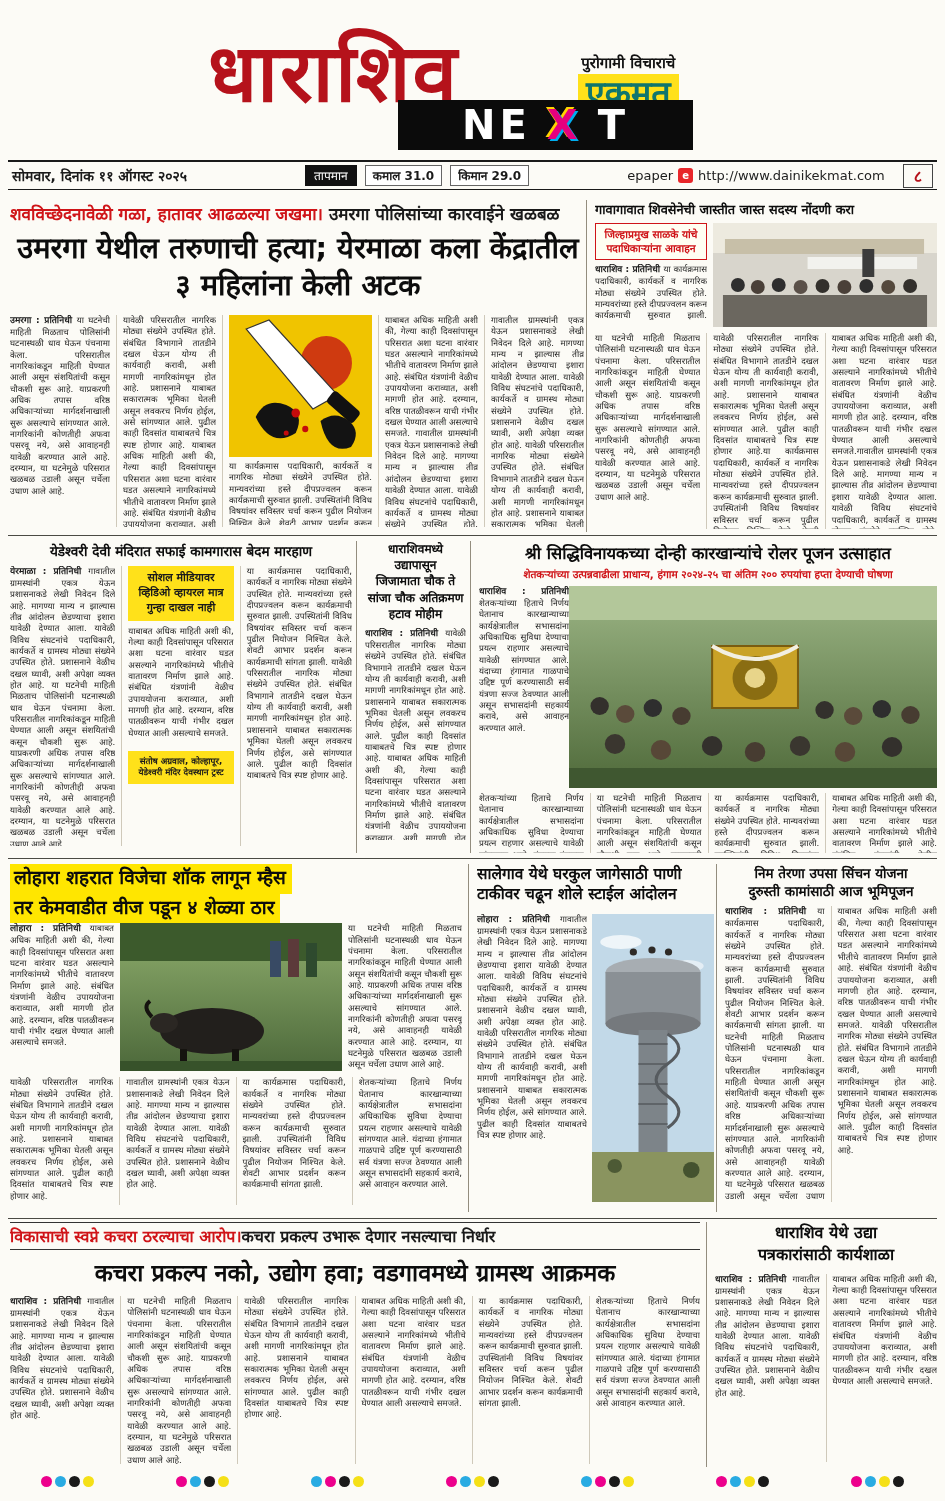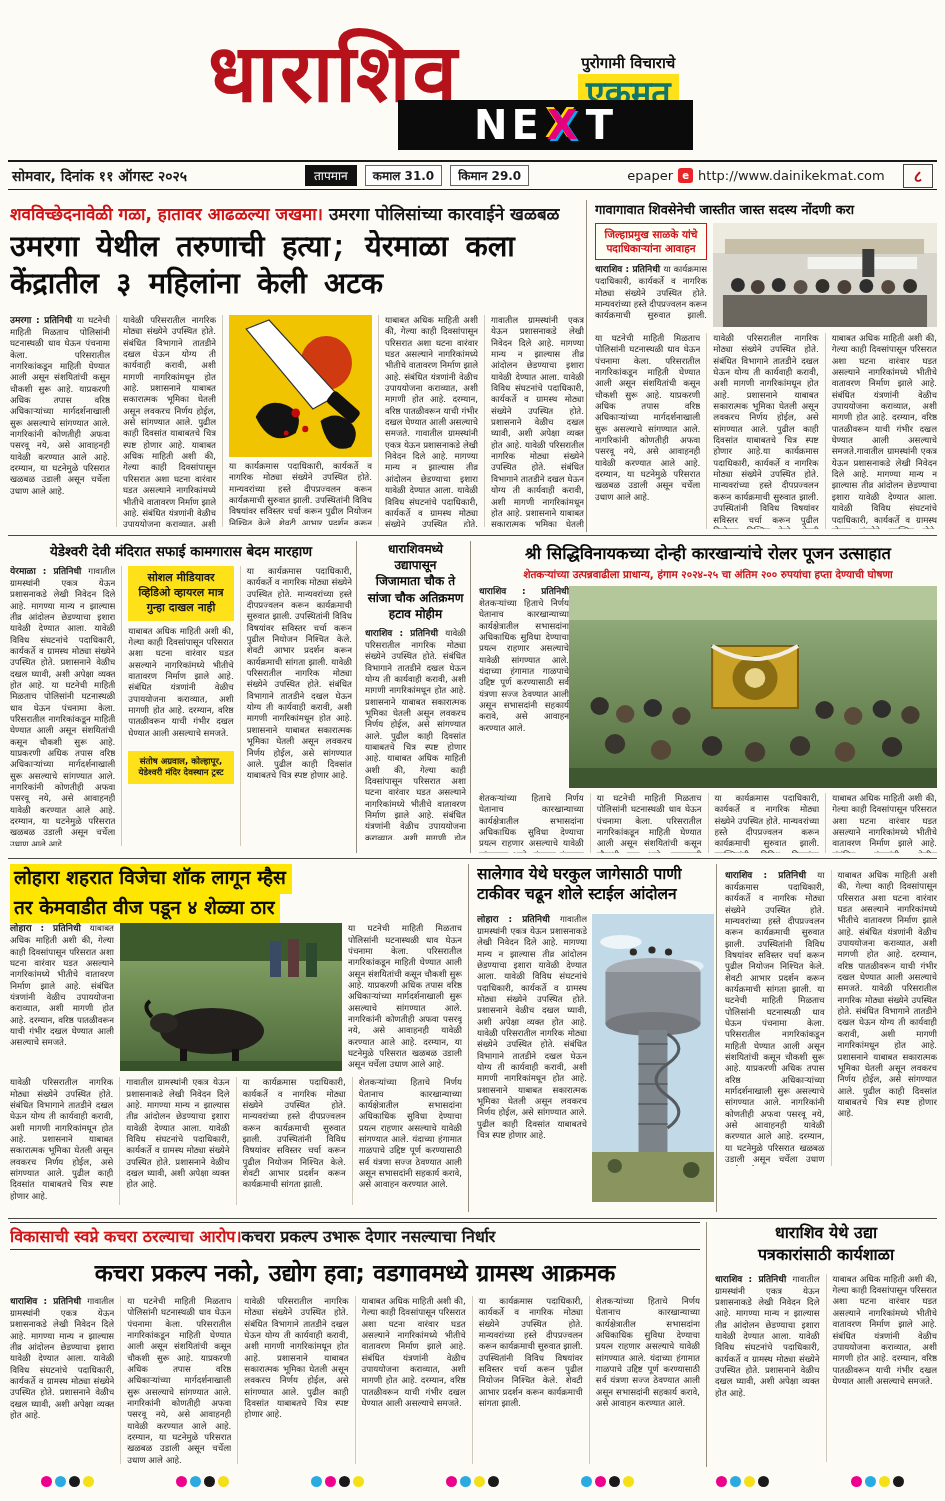--- a/index.html
+++ b/index.html
@@ -6,21 +6,21 @@
   html,body { background:#e8e6df; }
   body { font-family:"DejaVu Sans", sans-serif; }
   .page { position:relative; width:945px; height:1501px; margin:0 auto; background:#fcfbf6; overflow:hidden; color:#1a1a1a; }
   .abs { position:absolute; }
 
   
   .mast-title { position:absolute; left:208px; top:30px; font-size:80px; line-height:1.1; font-weight:bold; color:#b5121b; letter-spacing:2px; }
   .mast-tag { position:absolute; left:578px; top:52px; text-align:center; }
   .mast-tag .t1 { font-size:15px; font-weight:bold; color:#111; }
   .mast-tag .t2 { display:inline-block; margin-top:2px; font-size:34px; font-weight:bold; color:#0f766e; background:#ffe11a; padding:0 8px; line-height:1.15; }
-  .next-logo { position:absolute; left:398px; top:100px; width:295px; height:50px; background:#0b0b0b; display:flex; align-items:center; justify-content:center; gap:4px; }
+  .next-logo { position:absolute; left:398px; top:100px; width:295px; height:50px; background:#0b0b0b; display:flex; align-items:center; justify-content:center; gap:16px; }
   .next-logo span { font-size:40px; font-weight:bold; color:#fff; letter-spacing:4px; line-height:1; }
   .next-logo .nx { color:#e6007e; text-shadow:2px 2px 0 #00aef0, -2px -2px 0 #ffd400; }
 
   
   .dateline { position:absolute; left:8px; top:160px; width:929px; height:30px; border-top:2px solid #1a1a1a; border-bottom:1.5px solid #1a1a1a; display:flex; align-items:center; gap:8px; font-size:13px; padding:0 4px; }
   .dl-date { font-weight:bold; font-size:14px; }
   .dl-temp-label { background:#111; color:#fff; padding:2px 9px; font-size:12px; margin-left:110px; }
   .dl-box { border:1px solid #666; padding:1px 7px; font-weight:bold; font-size:12px; background:#fff; }
   .dl-epaper { margin-left:auto; display:flex; align-items:center; gap:5px; font-size:13px; }
   .epaper-icon { display:inline-block; width:15px; height:15px; background:#e8262a; border-radius:3px; color:#fff; font-size:10px; font-weight:bold; text-align:center; line-height:15px; }
@@ -32,21 +32,21 @@
   .byline { font-weight:bold; font-size:9px; }
   .cols { display:flex; gap:6px; }
   .cols > * { flex:1; }
   .cols > * + * { border-left:1px solid #cfc9ba; padding-left:6px; }
   .panel-sep { border-left:1px solid #938d7e; padding-left:8px; }
   .hrule { position:absolute; left:8px; width:929px; border-top:1.5px solid #4a4a44; }
 
   
   .strip-head { position:absolute; left:10px; top:202px; width:576px; font-size:17px; font-weight:bold; white-space:nowrap; overflow:hidden; }
   .strip-head .red { color:#cf1418; }
-  .main-head { font-size:29px; font-weight:bold; text-align:left; line-height:1.28; color:#0c0c0c;font-family:Liberation Mono, monospace; }
+  .main-head { font-size:29px; font-weight:bold; text-align:center; line-height:1.28; color:#0c0c0c; }
   .sec-head { font-weight:bold; color:#0c0c0c; }
   .kicker-box { border:1.5px solid #cf1418; color:#cf1418; font-weight:bold; font-size:10.5px; text-align:center; padding:4px 3px; line-height:1.3; background:#fffef2; }
   .yellow-box { background:#ffe11a; font-weight:bold; text-align:center; padding:5px 4px; line-height:1.35; }
   .yellow-head span { background:#ffe600; display:inline-block; padding:1px 6px 3px 4px; }
   .red-sub { color:#cf1418; font-weight:bold; text-align:center; white-space:nowrap; overflow:hidden; }
   .photo { display:block; background:#ccc; overflow:hidden; }
   .photo svg { display:block; width:100%; height:100%; }
 
   
   .bstrip { position:absolute; left:10px; top:1222px; width:690px; height:28px; border-top:1.5px solid #333; border-bottom:1.5px solid #333; font-size:16px; font-weight:bold; display:flex; align-items:center; white-space:nowrap; overflow:hidden; }
@@ -320,20 +320,22 @@
           <path d="M73,120 q22,14 0,30 q-22,16 0,32 q22,16 0,32" stroke="#565b5f" stroke-width="3" fill="none"></path>
           <rect x="0" y="238" width="118" height="50" fill="#8a945f"></rect>
           <circle cx="22" cy="252" r="7" fill="#4d5a35"></circle>
           <circle cx="96" cy="256" r="8" fill="#44522f"></circle>
         </svg>
       </span>
     </div>
   </section>
 
   <section class="abs panel-sep" style="left:716px; top:864px; width:221px; height:348px;">
+    <h3 class="sec-head" style="font-size:13.5px; text-align:center; white-space:pre-line; line-height:1.35;">निम तेरणा उपसा सिंचन योजना
+दुरुस्ती कामांसाठी आज भूमिपूजन</h3>
     <div class="cols" style="margin-top:6px; height:296px;">
       <div class="bodytext">
         <span class="byline">धाराशिव : प्रतिनिधी </span>
         <span>या कार्यक्रमास पदाधिकारी, कार्यकर्ते व नागरिक मोठ्या संख्येने उपस्थित होते. मान्यवरांच्या हस्ते दीपप्रज्वलन करून कार्यक्रमाची सुरुवात झाली. उपस्थितांनी विविध विषयांवर सविस्तर चर्चा करून पुढील नियोजन निश्चित केले. शेवटी आभार प्रदर्शन करून कार्यक्रमाची सांगता झाली.</span>
         <span>या घटनेची माहिती मिळताच पोलिसांनी घटनास्थळी धाव घेऊन पंचनामा केला. परिसरातील नागरिकांकडून माहिती घेण्यात आली असून संशयितांची कसून चौकशी सुरू आहे. याप्रकरणी अधिक तपास वरिष्ठ अधिकाऱ्यांच्या मार्गदर्शनाखाली सुरू असल्याचे सांगण्यात आले. नागरिकांनी कोणतीही अफवा पसरवू नये, असे आवाहनही यावेळी करण्यात आले आहे. दरम्यान, या घटनेमुळे परिसरात खळबळ उडाली असून चर्चेला उधाण आले आहे.</span>
       </div>
       <div class="bodytext">
         <span>याबाबत अधिक माहिती अशी की, गेल्या काही दिवसांपासून परिसरात अशा घटना वारंवार घडत असल्याने नागरिकांमध्ये भीतीचे वातावरण निर्माण झाले आहे. संबंधित यंत्रणांनी वेळीच उपाययोजना कराव्यात, अशी मागणी होत आहे. दरम्यान, वरिष्ठ पातळीवरून याची गंभीर दखल घेण्यात आली असल्याचे समजते.</span>
         <span>यावेळी परिसरातील नागरिक मोठ्या संख्येने उपस्थित होते. संबंधित विभागाने तातडीने दखल घेऊन योग्य ती कार्यवाही करावी, अशी मागणी नागरिकांमधून होत आहे. प्रशासनाने याबाबत सकारात्मक भूमिका घेतली असून लवकरच निर्णय होईल, असे सांगण्यात आले. पुढील काही दिवसांत याबाबतचे चित्र स्पष्ट होणार आहे.</span>
       </div>

